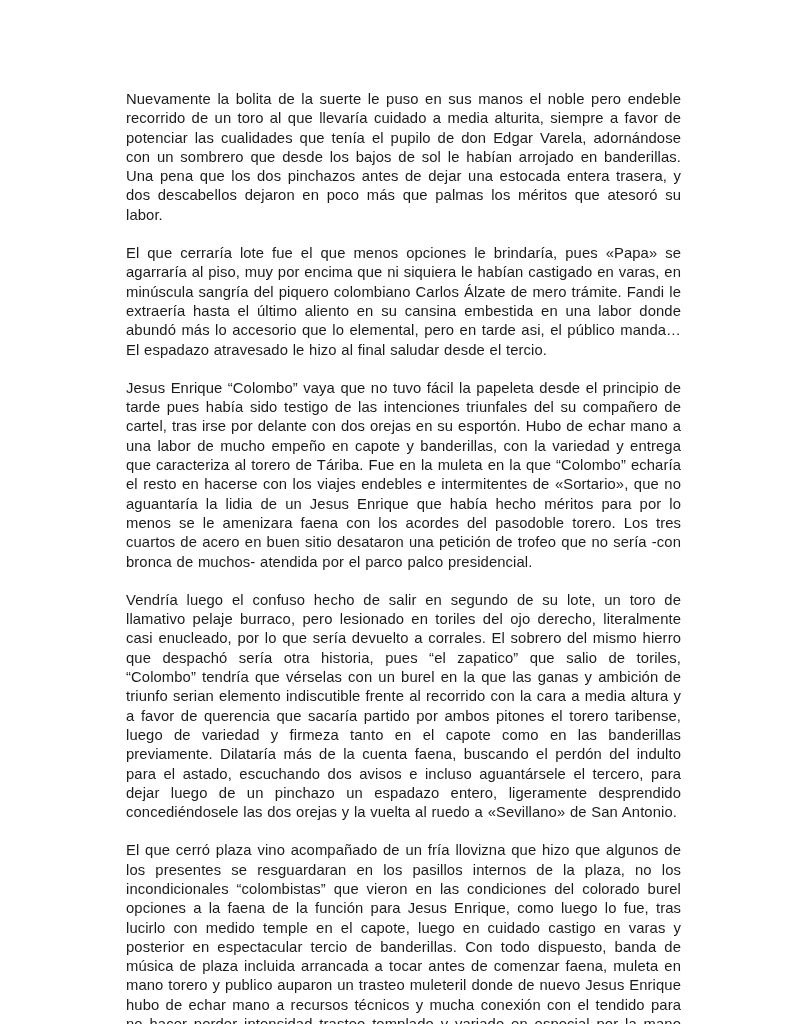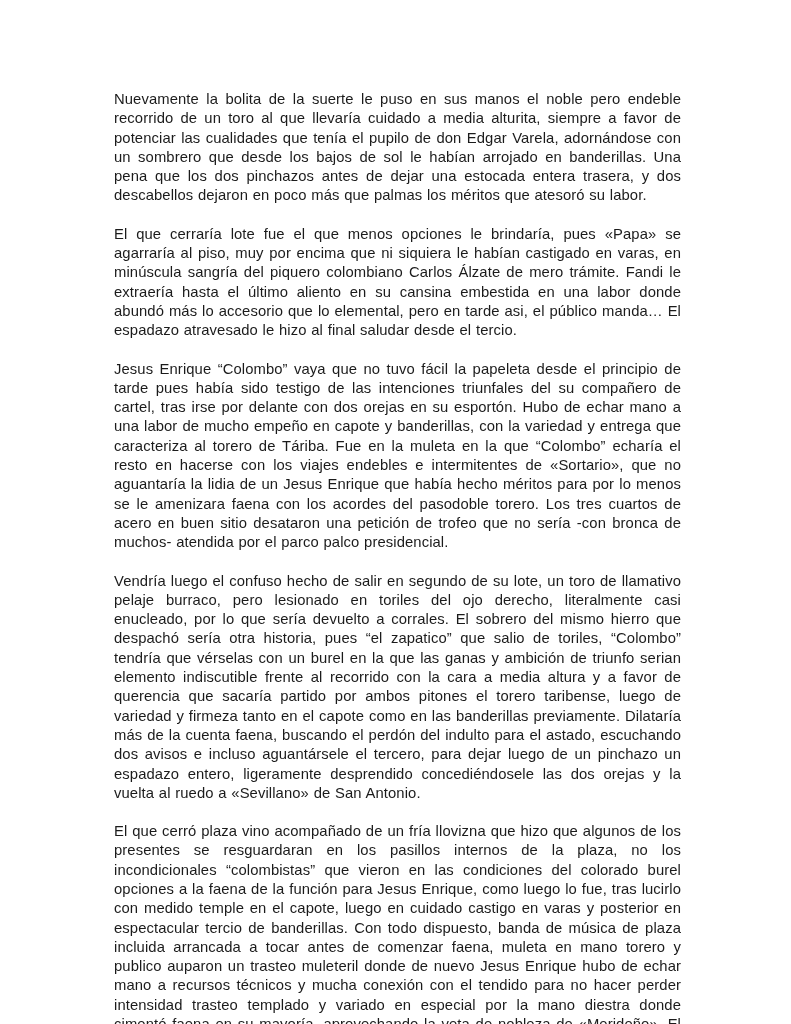--- a/index.html
+++ b/index.html
@@ -14,21 +14,21 @@
     font-family: "Liberation Sans", "DejaVu Sans", sans-serif;
   }
   .page {
     box-sizing: border-box;
     width: 791px;
     height: 1024px;
     background: #ffffff;
     padding: 90px 110px 40px 110px;
   }
   .doc-body p {
-    margin: 0 0 19px 4px;
+    margin: 0 0 19px 16px;
     font-size: 14.8px;
     line-height: 19.3px;
     color: #1b1b1b;
     text-align: justify;
     text-justify: inter-word;
     letter-spacing: 0.1px;
     word-spacing: 0.5px;
   }
   .doc-body p:last-child {
     margin-bottom: 0;

